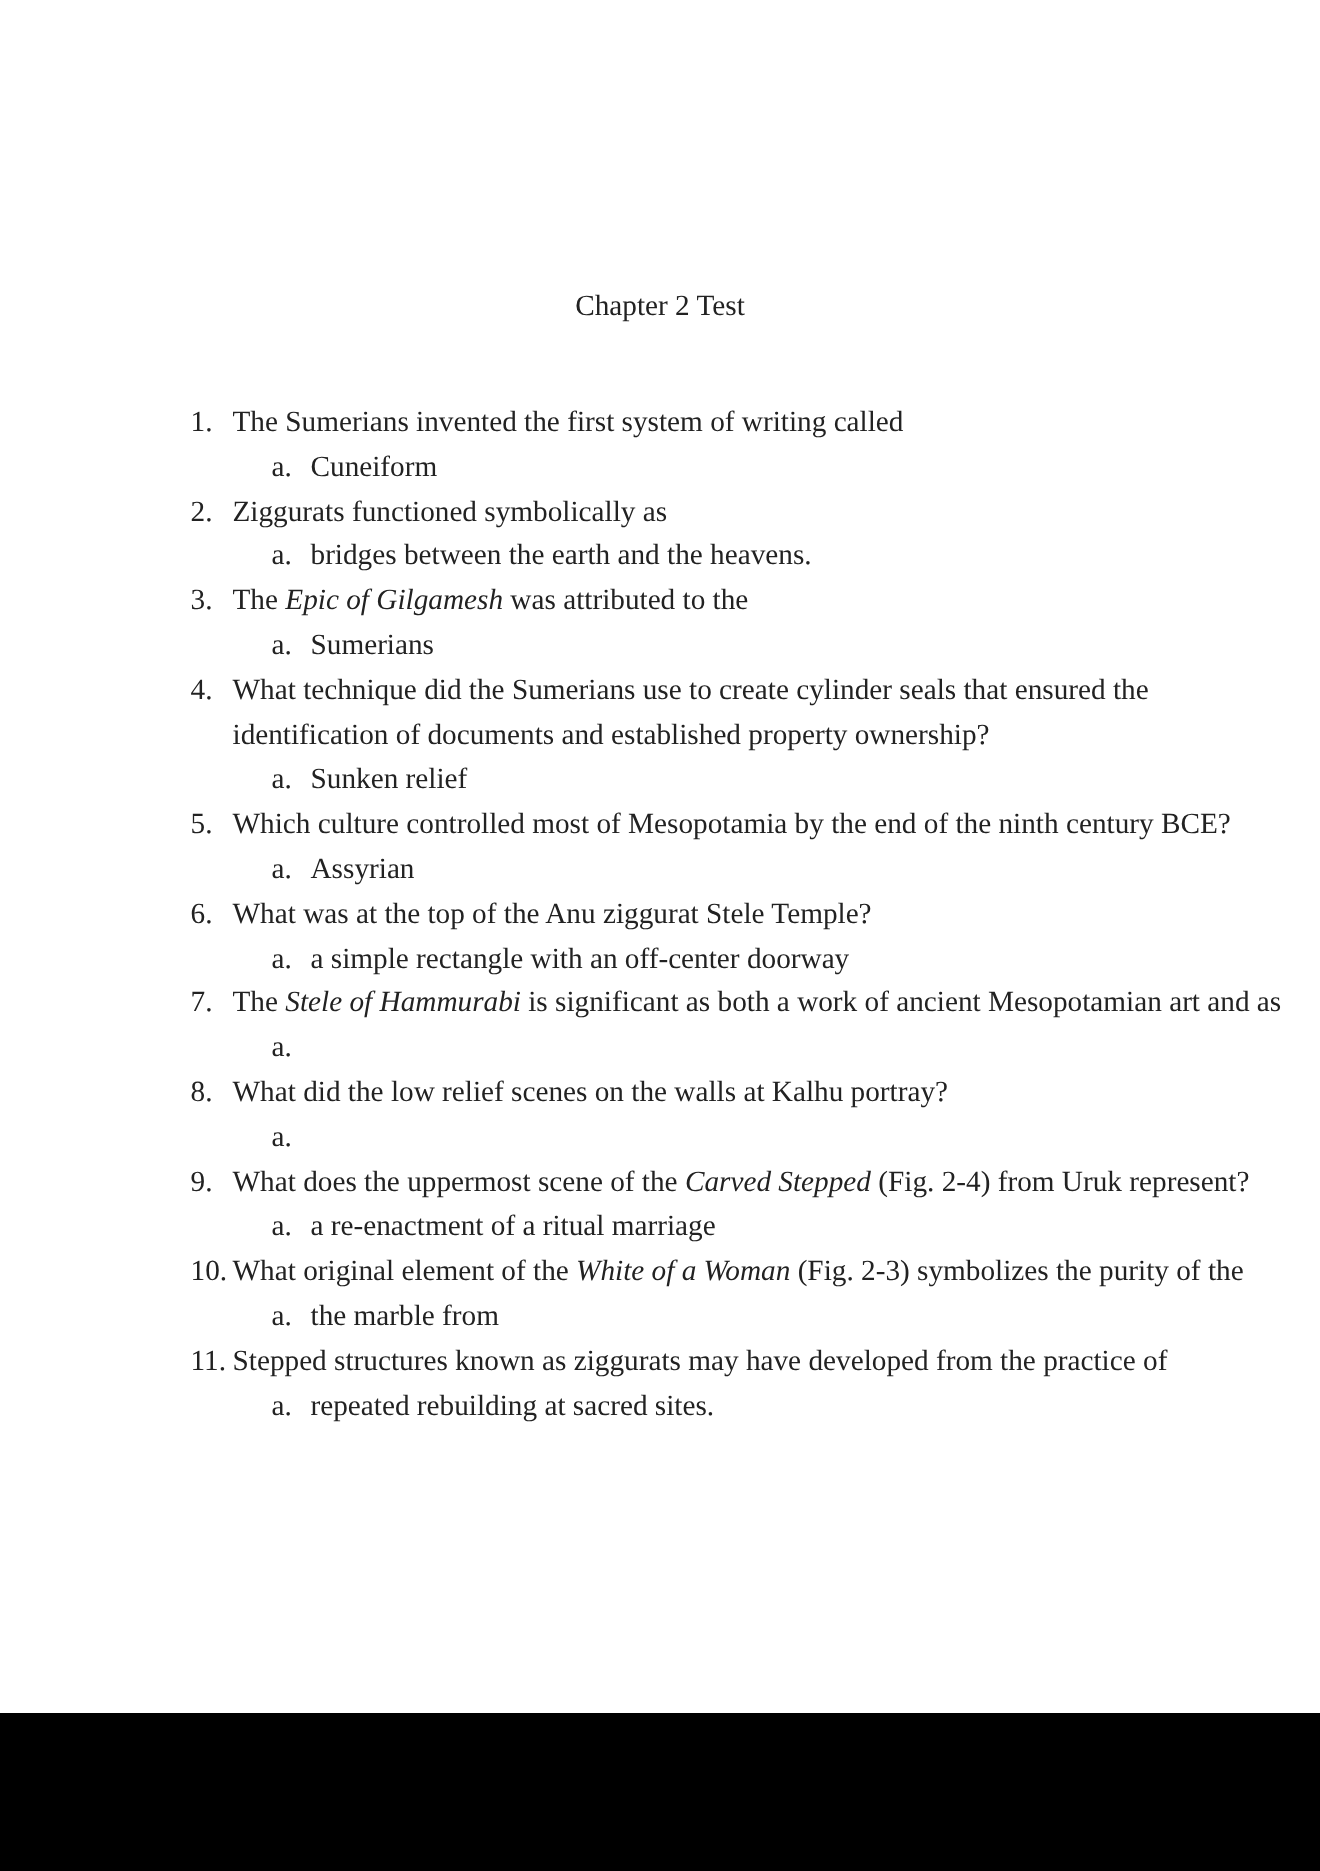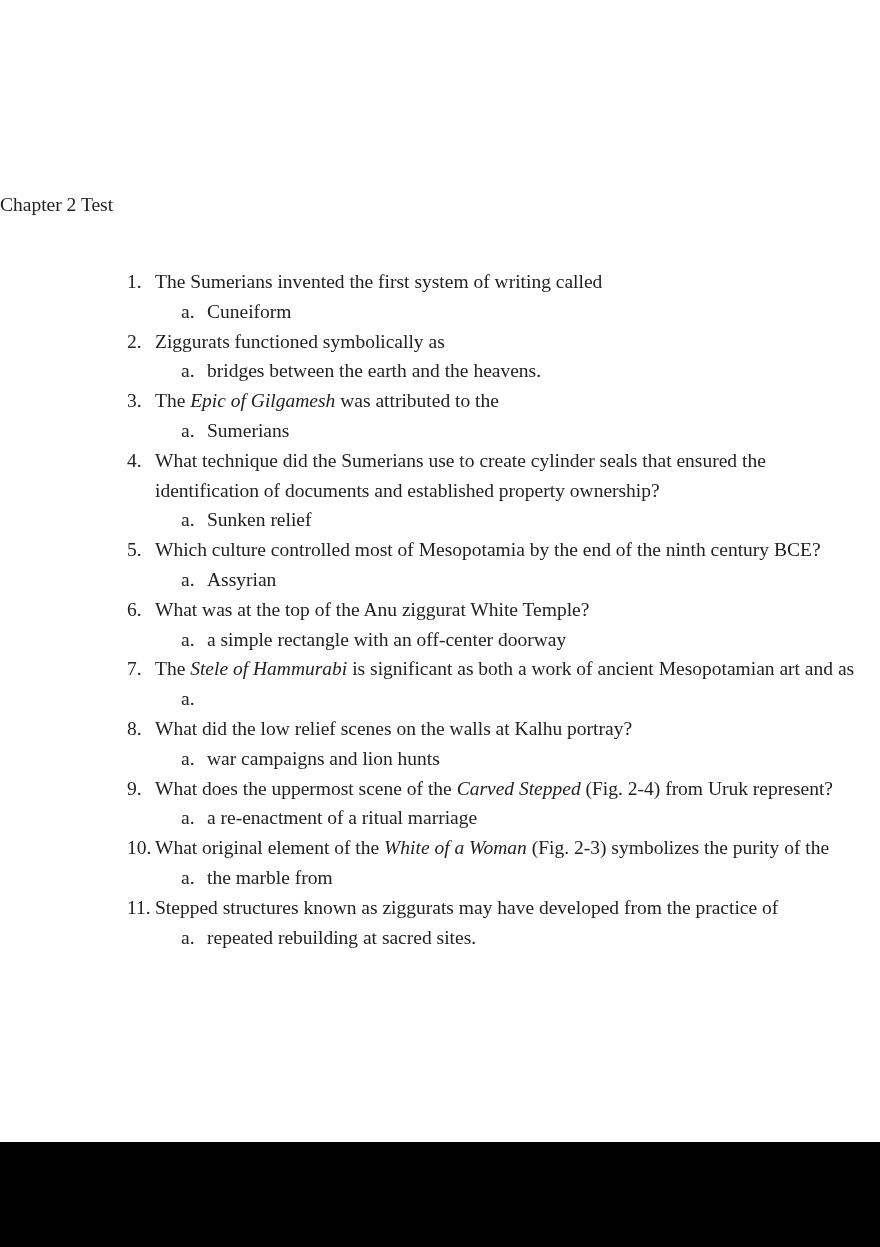--- a/index.html
+++ b/index.html
@@ -10,20 +10,21 @@
     overflow: hidden;
     background: #ffffff;
     font-family: "Liberation Serif", "DejaVu Serif", serif;
     color: #222222;
   }
   .page-title {
     position: absolute;
     top: 192px;
     left: 0;
     width: 880px;
+    text-align: center;
     font-size: 19.5px;
     line-height: 26px;
   }
   .content {
     position: absolute;
     top: 267px;
     left: 0;
     width: 880px;
   }
   .line {
@@ -64,26 +65,26 @@
     <div class="line aline"><span class="marker">a.</span><span>Cuneiform</span></div>
     <div class="line qline"><span class="num">2.</span><span>Ziggurats functioned symbolically as</span></div>
     <div class="line aline"><span class="marker">a.</span><span>bridges between the earth and the heavens.</span></div>
     <div class="line qline"><span class="num">3.</span><span>The </span><em>Epic of Gilgamesh</em><span> was attributed to the</span></div>
     <div class="line aline"><span class="marker">a.</span><span>Sumerians</span></div>
     <div class="line qline"><span class="num">4.</span><span>What technique did the Sumerians use to create cylinder seals that ensured the</span></div>
     <div class="line qline"><span>identification of documents and established property ownership?</span></div>
     <div class="line aline"><span class="marker">a.</span><span>Sunken relief</span></div>
     <div class="line qline"><span class="num">5.</span><span>Which culture controlled most of Mesopotamia by the end of the ninth century BCE?</span></div>
     <div class="line aline"><span class="marker">a.</span><span>Assyrian</span></div>
-    <div class="line qline"><span class="num">6.</span><span>What was at the top of the Anu ziggurat White Temple?</span></div>
+    <div class="line qline"><span class="num">6.</span><span>What was at the top of the Anu ziggurat Stele Temple?</span></div>
     <div class="line aline"><span class="marker">a.</span><span>a simple rectangle with an off-center doorway</span></div>
     <div class="line qline"><span class="num">7.</span><span>The </span><em>Stele of Hammurabi</em><span> is significant as both a work of ancient Mesopotamian art and as</span></div>
     <div class="line aline"><span class="marker">a.</span></div>
     <div class="line qline"><span class="num">8.</span><span>What did the low relief scenes on the walls at Kalhu portray?</span></div>
-    <div class="line aline"><span class="marker">a.</span><span>war campaigns and lion hunts</span></div>
+    <div class="line aline"><span class="marker">a.</span></div>
     <div class="line qline"><span class="num">9.</span><span>What does the uppermost scene of the </span><em>Carved Stepped</em><span> (Fig. 2-4) from Uruk represent?</span></div>
     <div class="line aline"><span class="marker">a.</span><span>a re-enactment of a ritual marriage</span></div>
     <div class="line qline"><span class="num">10.</span><span>What original element of the </span><em>White of a Woman</em><span> (Fig. 2-3) symbolizes the purity of the</span></div>
     <div class="line aline"><span class="marker">a.</span><span>the marble from</span></div>
     <div class="line qline"><span class="num">11.</span><span>Stepped structures known as ziggurats may have developed from the practice of</span></div>
     <div class="line aline"><span class="marker">a.</span><span>repeated rebuilding at sacred sites.</span></div>
   </div>
 
 <div class="bottom-bar" style="background: rgb(0, 0, 0);"></div>
 

